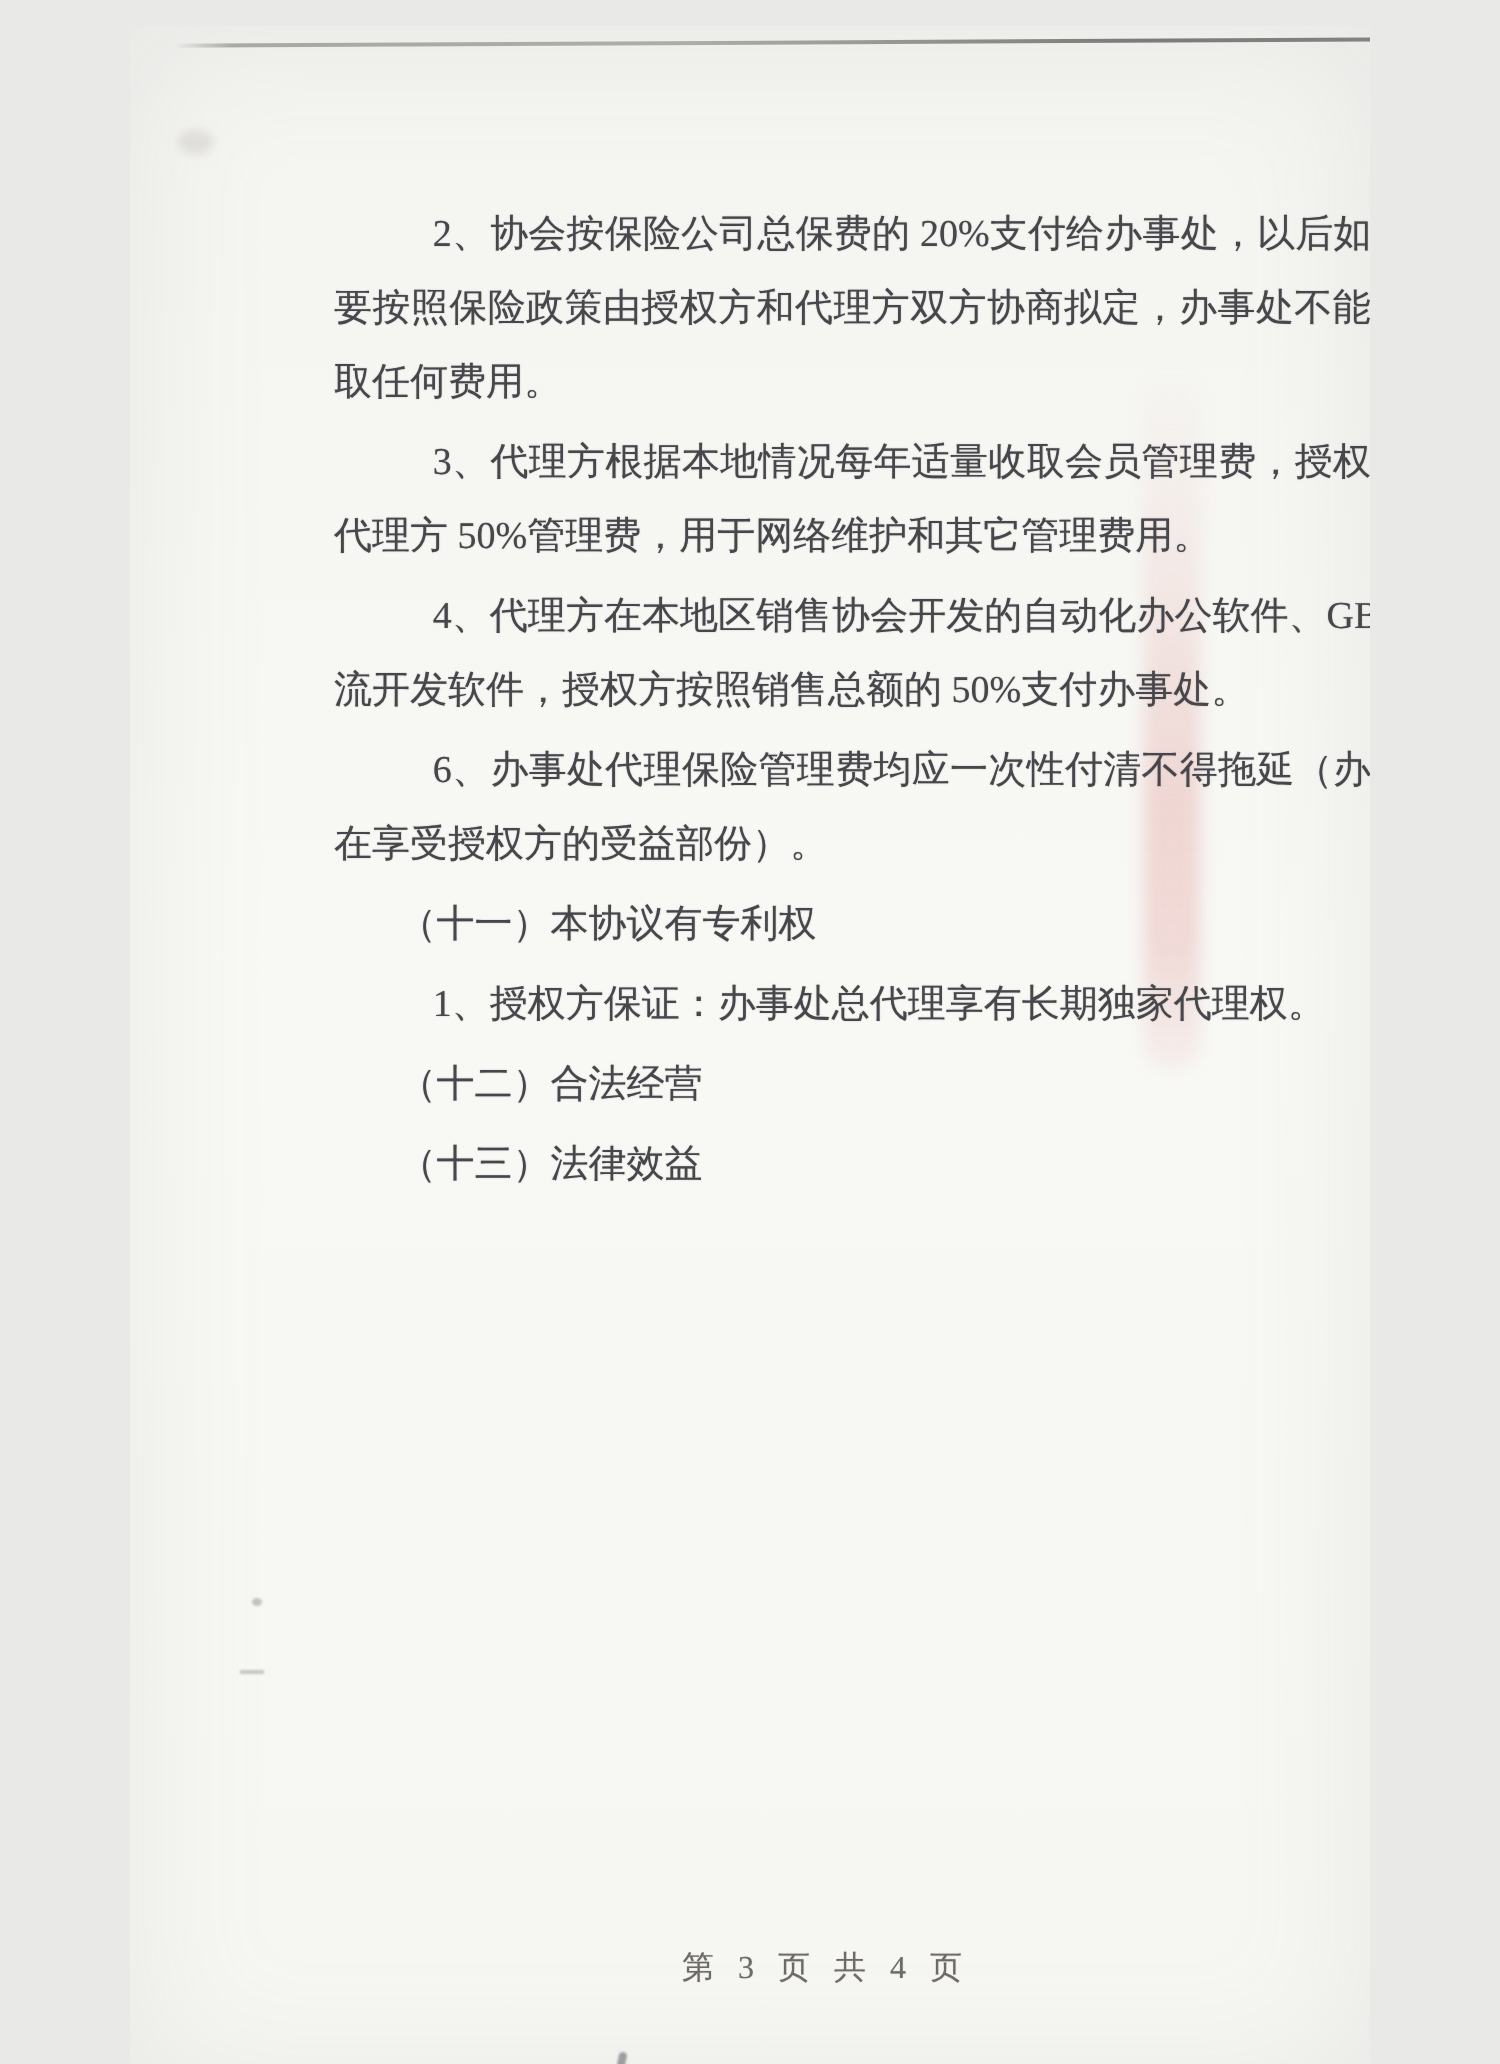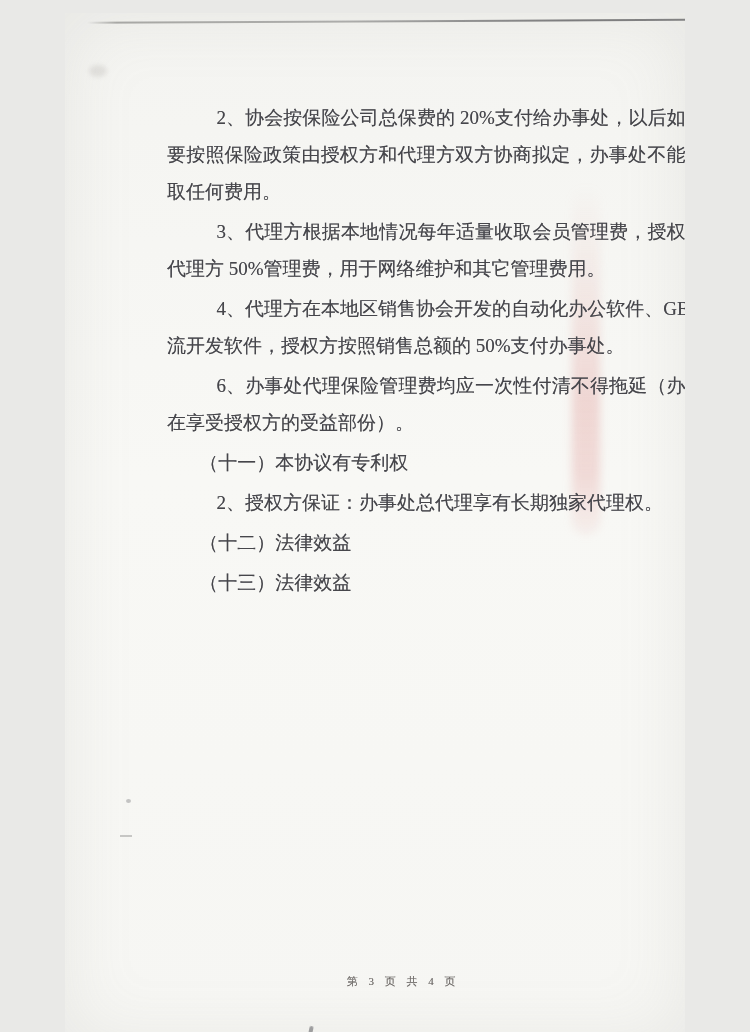--- a/index.html
+++ b/index.html
@@ -107,25 +107,25 @@
   .content p.numbered,
   .content p.plain {
     text-indent: 2.6em;
   }
   .content p.heading {
     text-indent: 1.7em;
   }
   .page-footer {
     position: absolute;
     top: 961px;
-    left: 0;
+    left: 10px;
     width: 100%;
     text-align: center;
     text-indent: 56px; 
-    font-size: 11px;
+    font-size: 16px;
     letter-spacing: 4px;
     color: #6e6a68;
     text-shadow: 0 0 0.5px rgba(110,105,102,0.5);
   }
 </style>
 </head>
 <body>
 
 <div class="page">
 
@@ -135,20 +135,20 @@
   <div class="margin-dot"></div>
   <div class="margin-dash"></div>
   <div class="ink-speck"></div>
 
   <div class="content">
     <p class="numbered">2、协会按保险公司总保费的 20%支付给办事处，以后如需变更要按照保险政策由授权方和代理方双方协商拟定，办事处不能私自收取任何费用。</p>
     <p class="numbered">3、代理方根据本地情况每年适量收取会员管理费，授权方支付代理方 50%管理费，用于网络维护和其它管理费用。</p>
     <p class="numbered">4、代理方在本地区销售协会开发的自动化办公软件、GBS 等物流开发软件，授权方按照销售总额的 50%支付办事处。</p>
     <p class="numbered">6、办事处代理保险管理费均应一次性付清不得拖延（办事处不在享受授权方的受益部份）。</p>
     <p class="heading">（十一）本协议有专利权</p>
-    <p class="numbered">2、授权方保证：办事处总代理享有长期独家代理权。</p>
-    <p class="heading">（十二）法律效益</p>
+    <p class="numbered">1、授权方保证：办事处总代理享有长期独家代理权。</p>
+    <p class="heading">（十二）合法经营</p>
     <p class="heading">（十三）法律效益</p>
   </div>
 
   <div class="page-footer">第 3 页 共 4 页</div>
 
 </div>
 
 </body></html>

